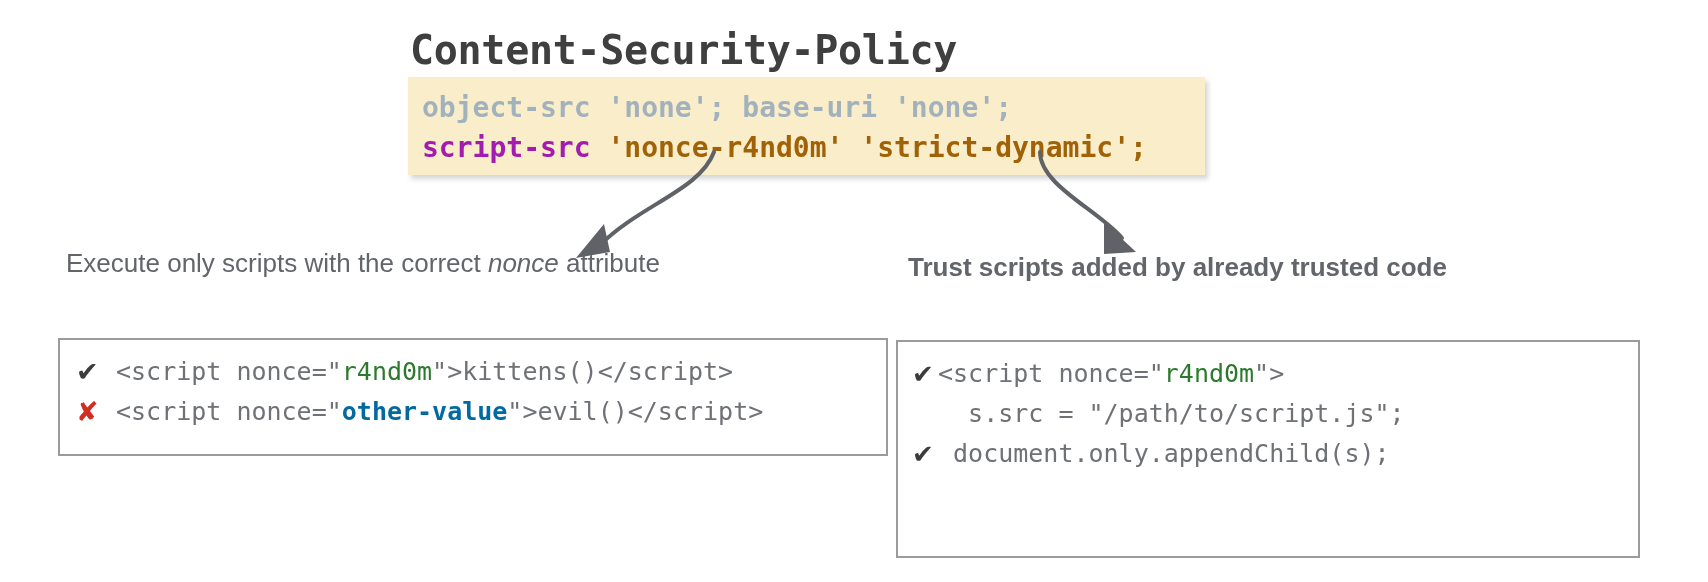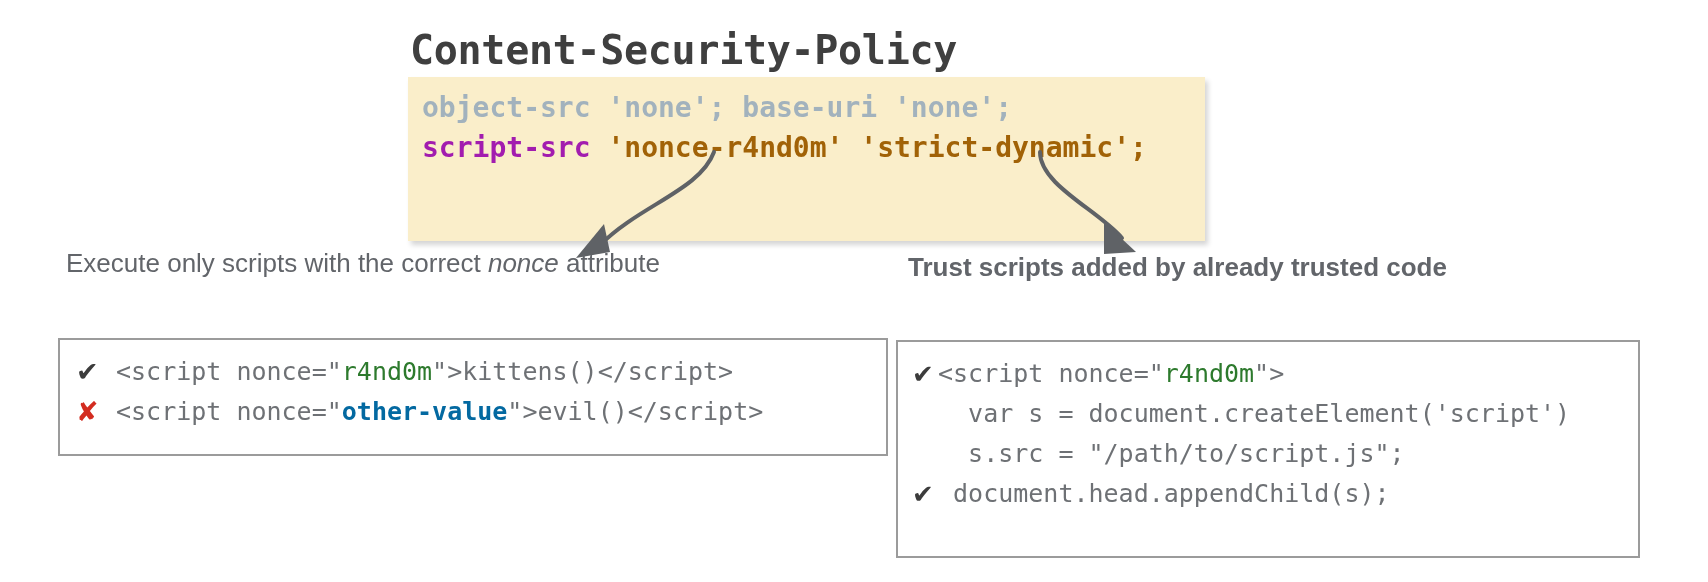--- a/index.html
+++ b/index.html
@@ -28,21 +28,21 @@
     letter-spacing: -0.3px;
     white-space: nowrap;
   }
 
   
   #csp-block {
     position: absolute;
     left: 408px;
     top: 77px;
     width: 797px;
-    height: 164px;
+    height: 98px;
     background: #faeeca;
     box-shadow: 3px 4px 5px rgba(0,0,0,0.17);
     box-sizing: border-box;
     padding: 11px 0 0 14px;
   }
   .csp-line {
     font-family: "DejaVu Sans Mono", monospace;
     font-size: 28px;
     line-height: 40px;
     white-space: nowrap;
@@ -146,17 +146,16 @@
 <div class="code-box" id="box-left">
   <div class="rows">
       <div class="code-row"><span class="mark mark-check">✔</span><span><span>&lt;script nonce="</span><span class="nonce-good">r4nd0m</span><span>"&gt;kittens()&lt;/script&gt;</span></span></div>
       <div class="code-row"><span class="mark mark-cross">✘</span><span><span>&lt;script nonce="</span><span class="nonce-bad">other-value</span><span>"&gt;evil()&lt;/script&gt;</span></span></div>
     </div>
 </div>
 
 <div class="code-box" id="box-right">
   <div class="rows">
       <div class="code-row"><span class="mark mark-check">✔</span><span><span>&lt;script nonce="</span><span class="nonce-good">r4nd0m</span><span>"&gt;</span></span></div>
-      <div class="code-row"><span class="mark mark-blank"></span><span><span>  var s = document.createElement('script')</span></span></div>
       <div class="code-row"><span class="mark mark-blank"></span><span><span>  s.src = "/path/to/script.js";</span></span></div>
-      <div class="code-row"><span class="mark mark-check">✔</span><span><span> document.head.appendChild(s);</span></span></div>
+      <div class="code-row"><span class="mark mark-check">✔</span><span><span> document.only.appendChild(s);</span></span></div>
     </div>
 </div>
 
 </body></html>

